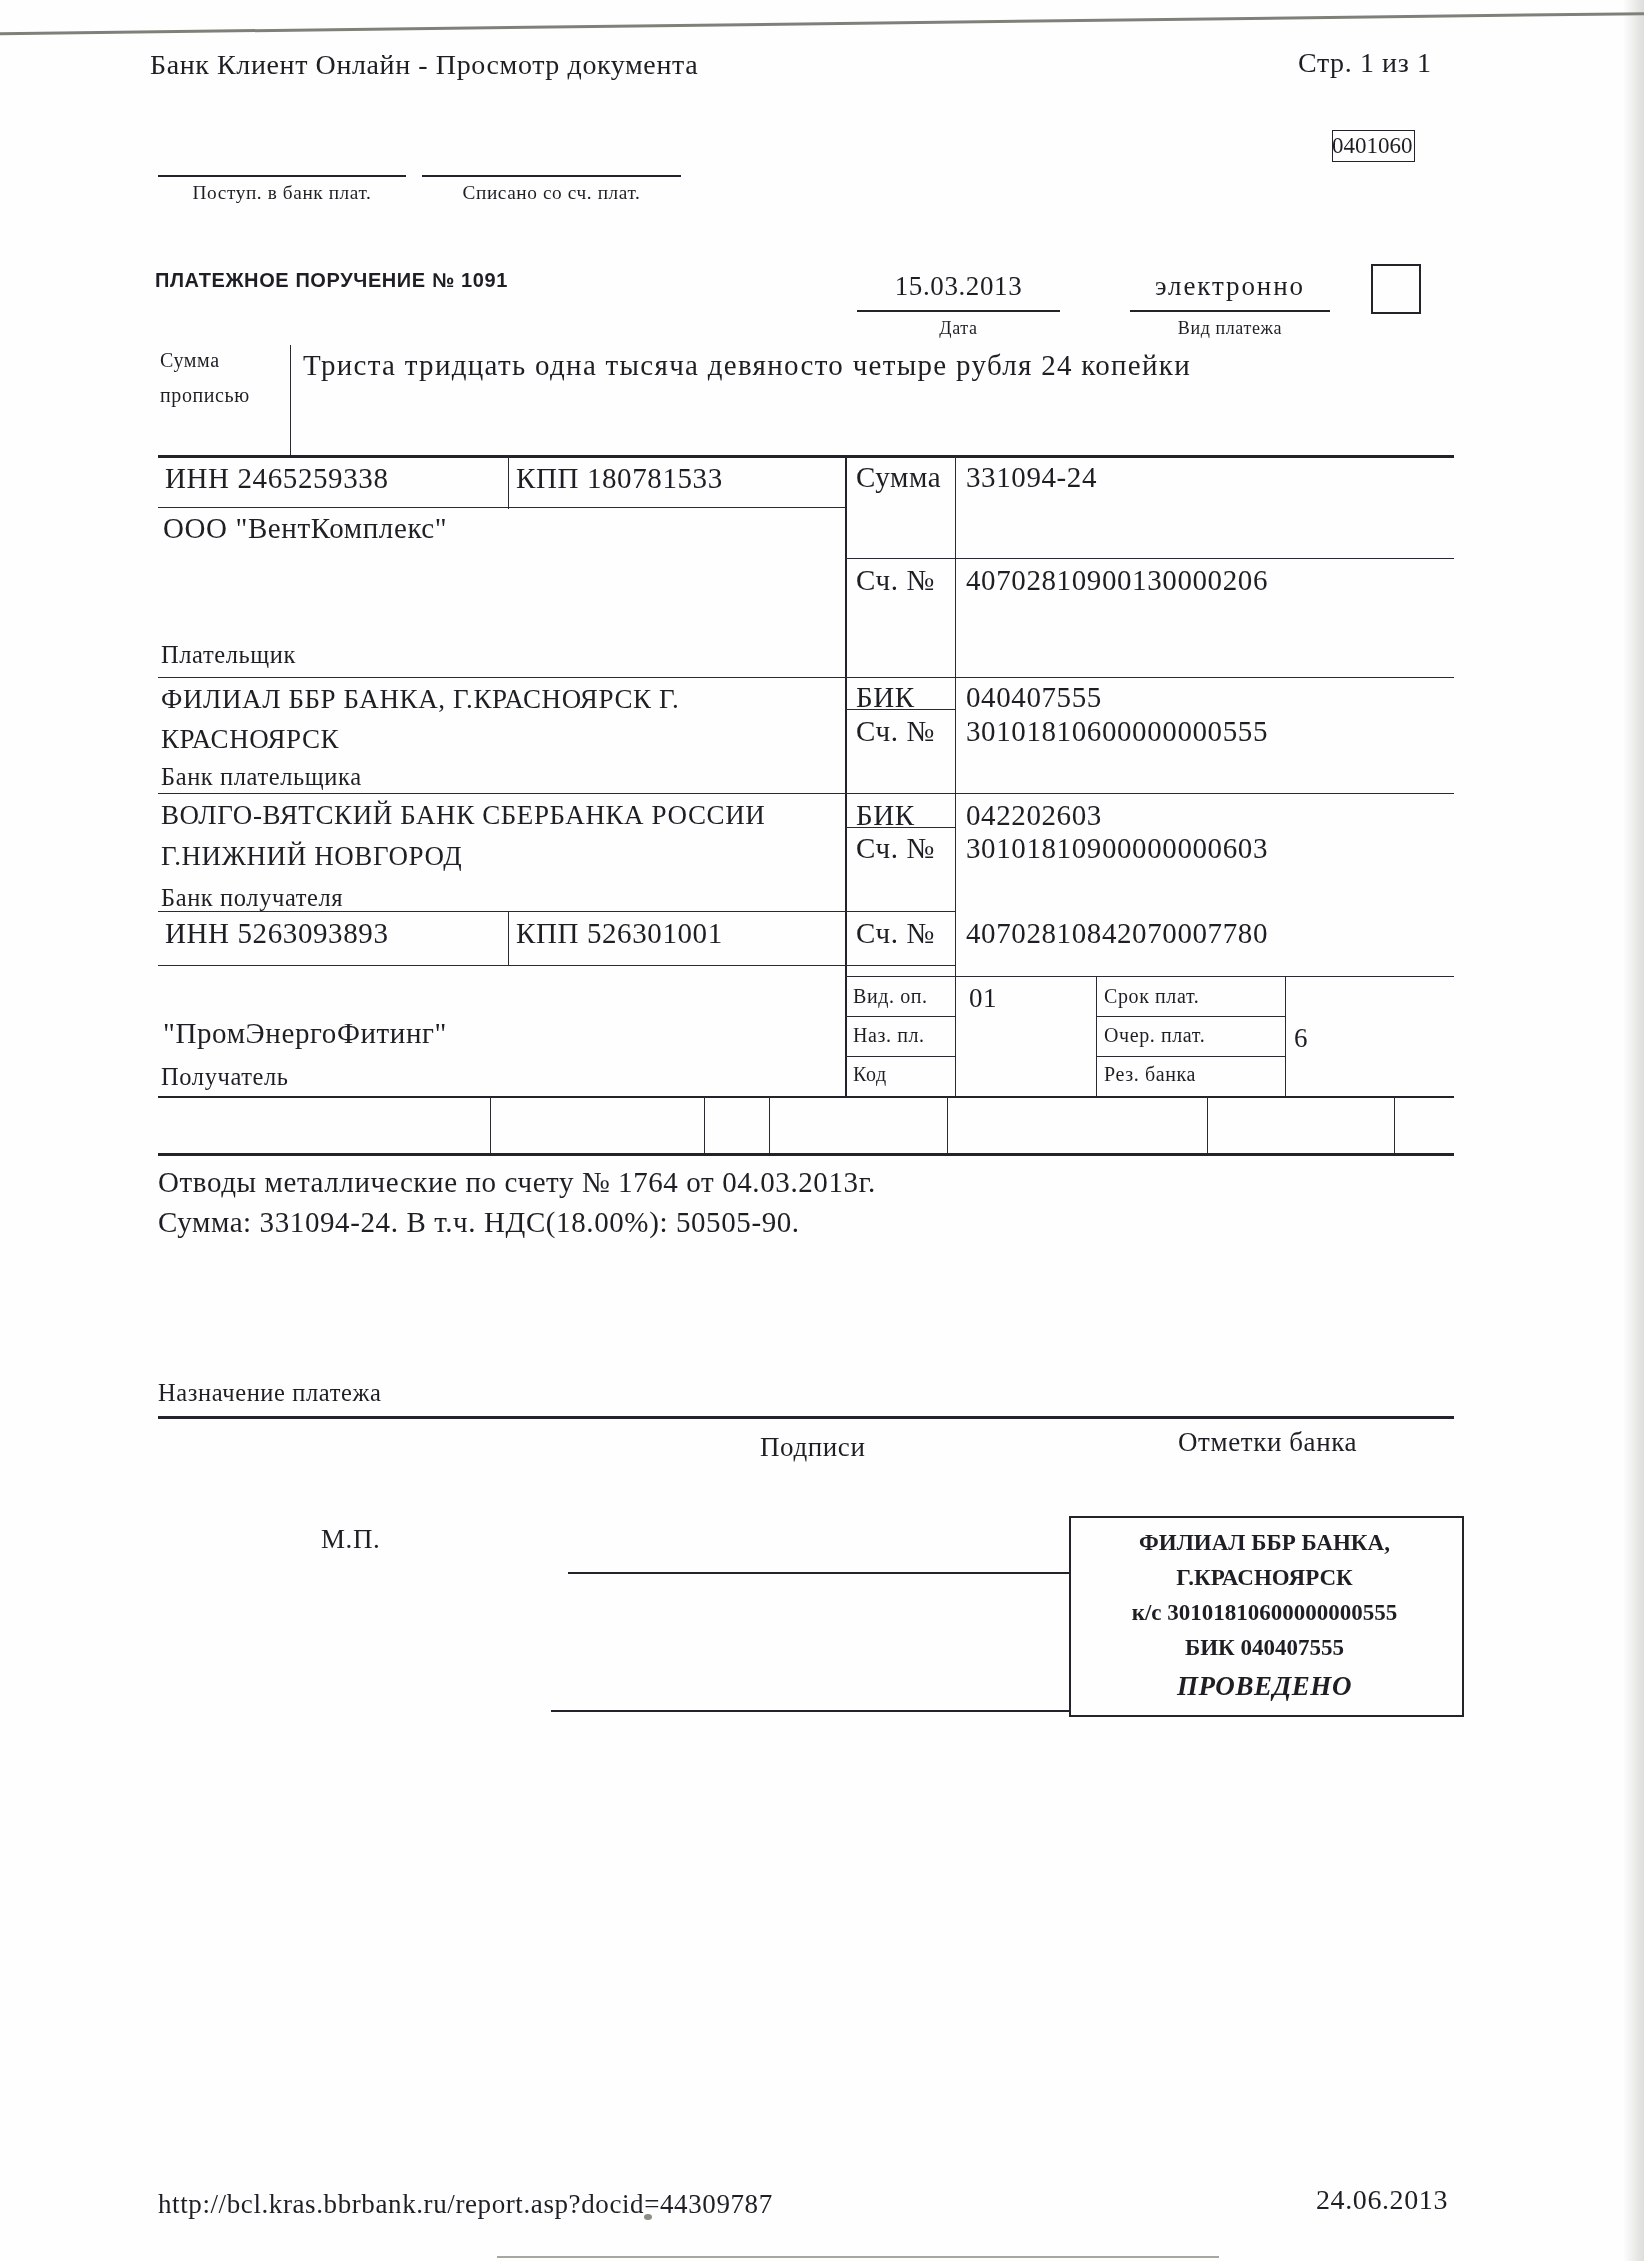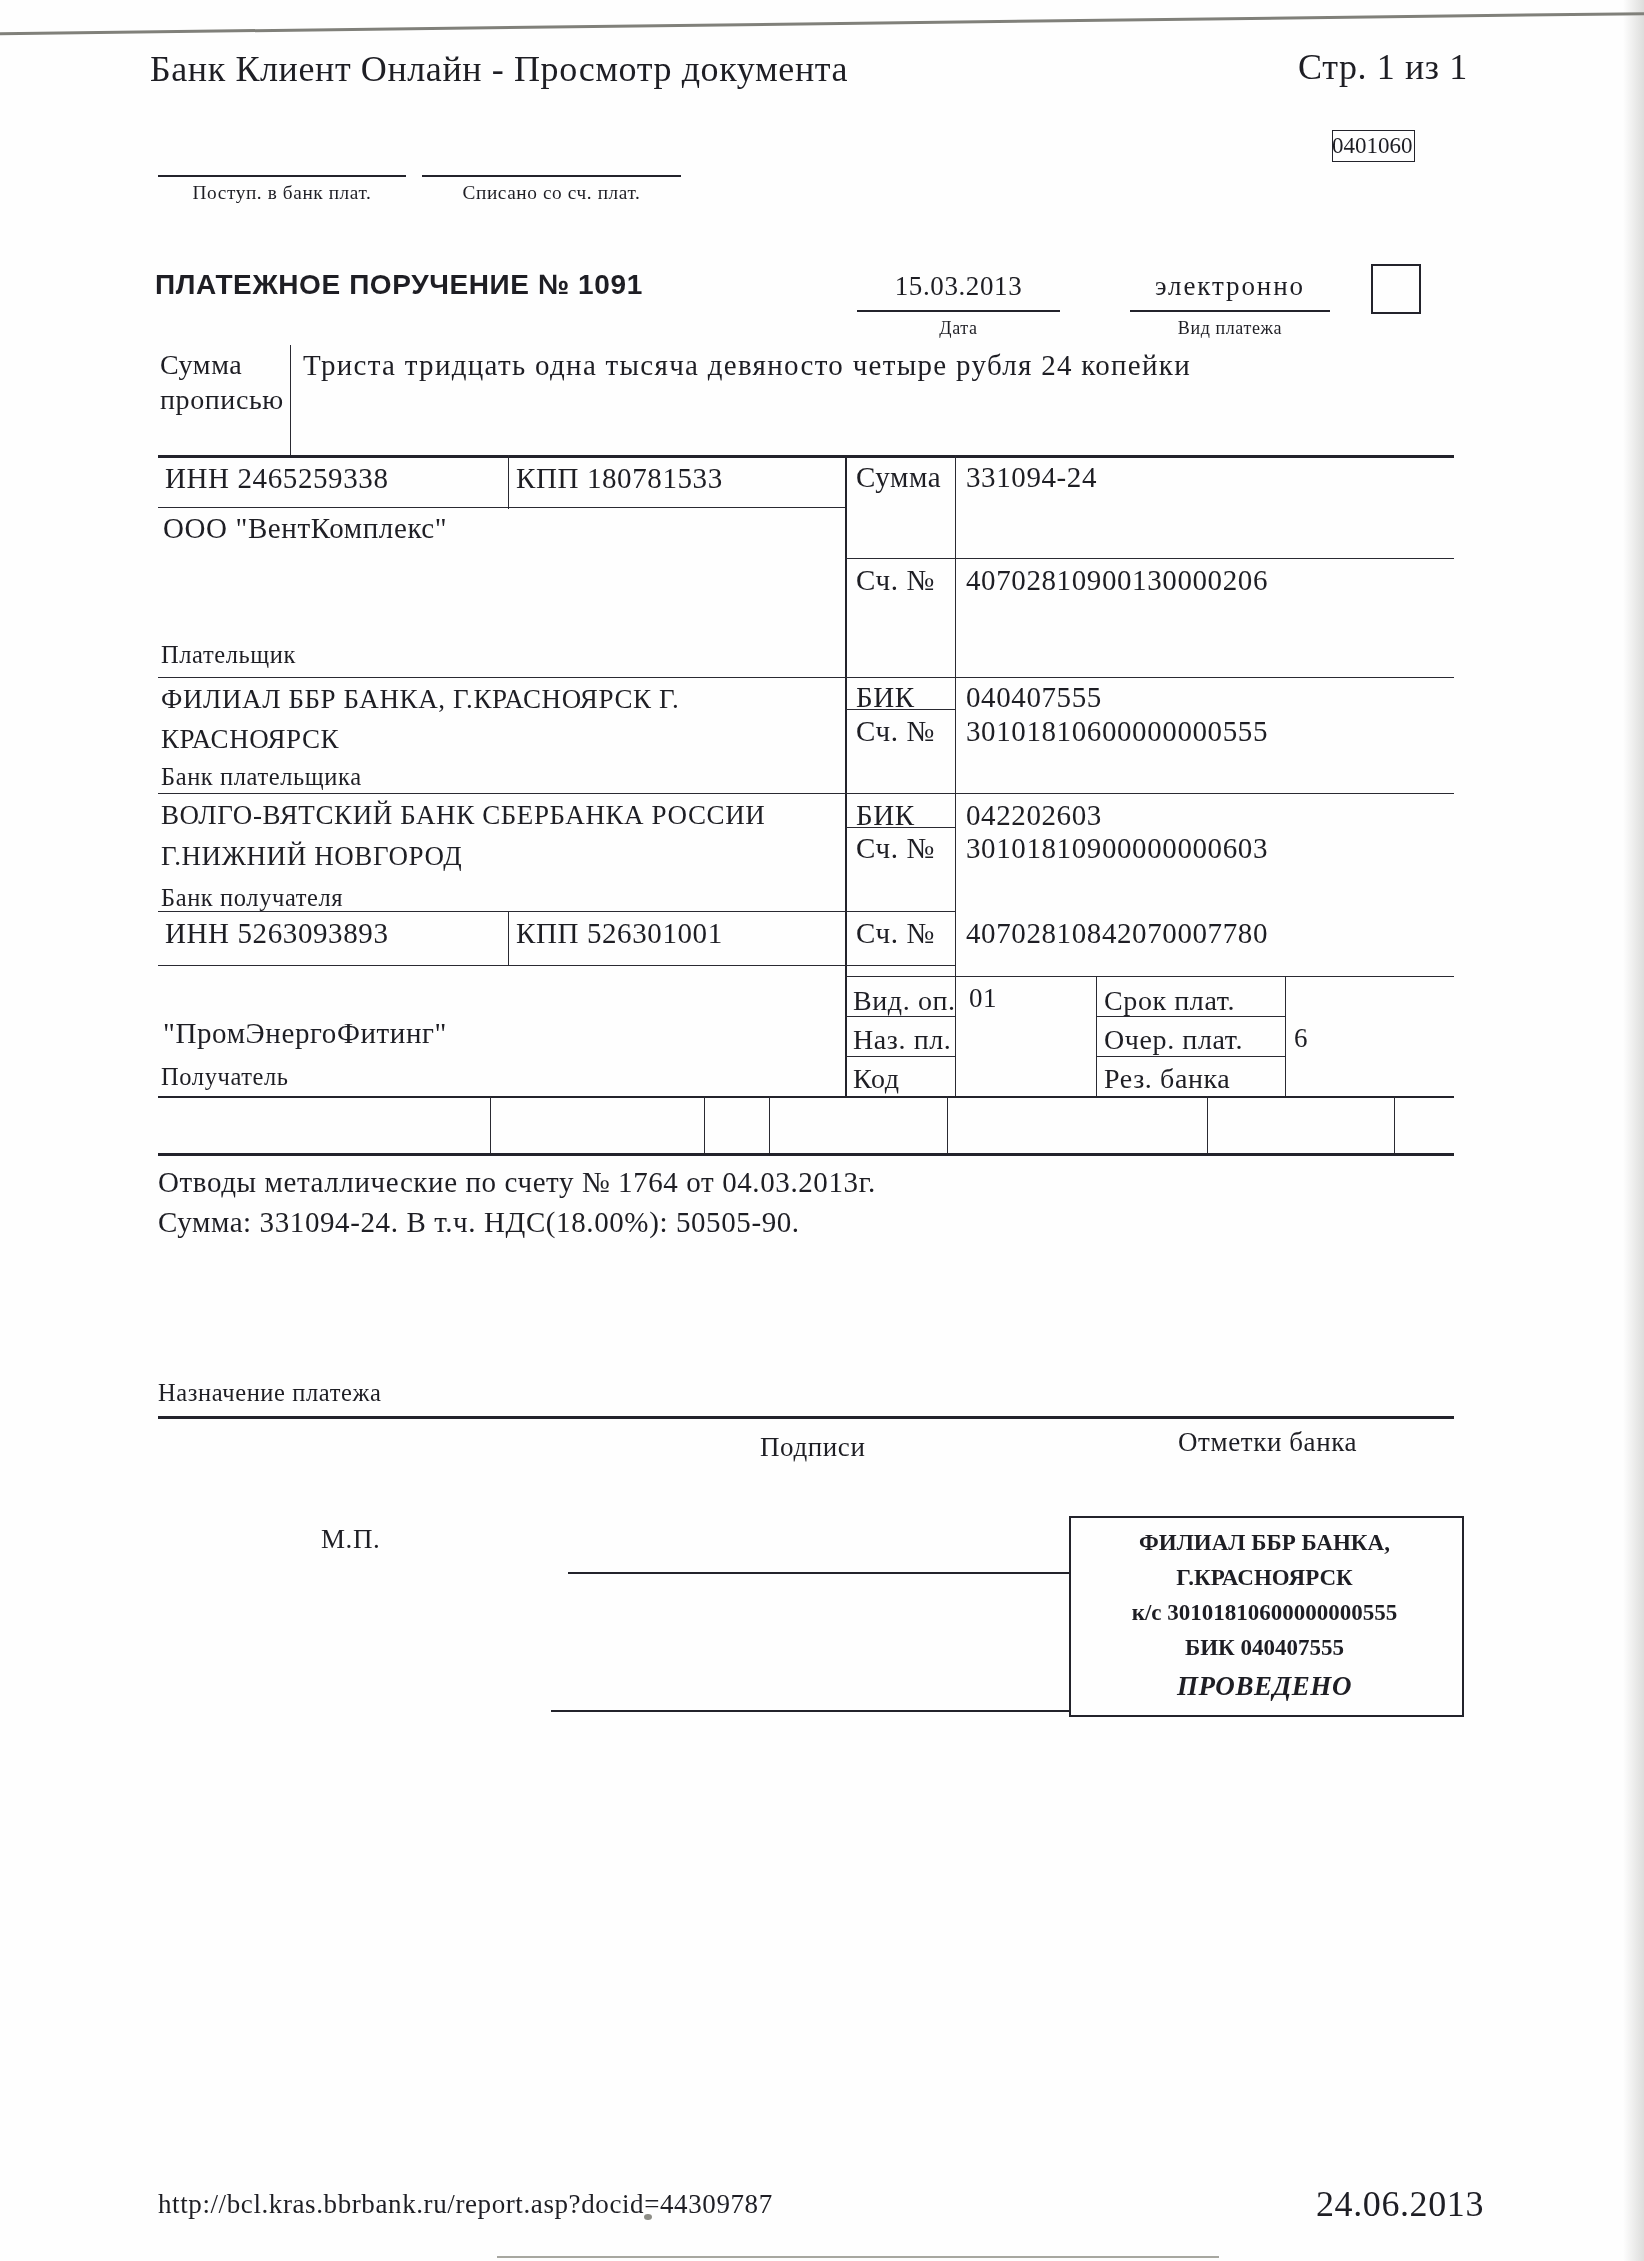--- a/index.html
+++ b/index.html
@@ -8,23 +8,23 @@
     background:#fefefe; overflow:hidden;
     font-family:"Liberation Serif","DejaVu Serif",serif;
     color:#1e1e24;
   }
   .t{position:absolute; white-space:nowrap; line-height:1.08;}
   .ctr{text-align:center;}
   .fs28{font-size:18px; letter-spacing:0.6px;}
   .fs30{font-size:19.3px; letter-spacing:0.6px;}
   .fs36{font-size:23px;}
   .fs38{font-size:24.5px; letter-spacing:0.6px;}
-  .fs40{font-size:28px; letter-spacing:0.6px;}
+  .fs40{font-size:20px; letter-spacing:0.6px;}
   .fs42{font-size:27px; letter-spacing:0.6px;}
-  .fs44{font-size:36px; letter-spacing:0.6px;}
+  .fs44{font-size:28px; letter-spacing:0.6px;}
   .fs45{font-size:29px; letter-spacing:0.6px;}
   .ls2{letter-spacing:1.3px;}
   .ls3{letter-spacing:1.9px;}
   .sans{font-family:"Liberation Sans","DejaVu Sans",sans-serif; font-weight:bold;}
   .bold{font-weight:bold;}
   .ital{font-style:italic; font-weight:600;}
   .hl{position:absolute; background:#23232b; height:1.9px;}
   .hl2{height:1.3px; background:#2a2a32;}
   .hl4{height:2.6px;}
   .vl{position:absolute; background:#23232b; width:1.9px;}

